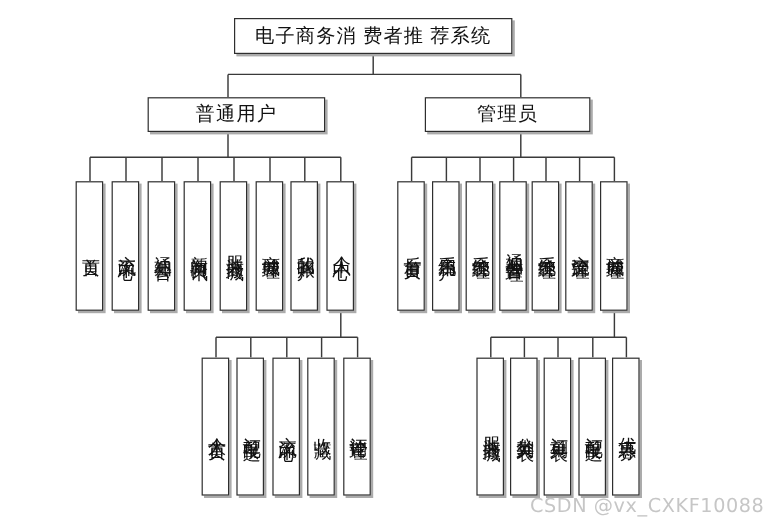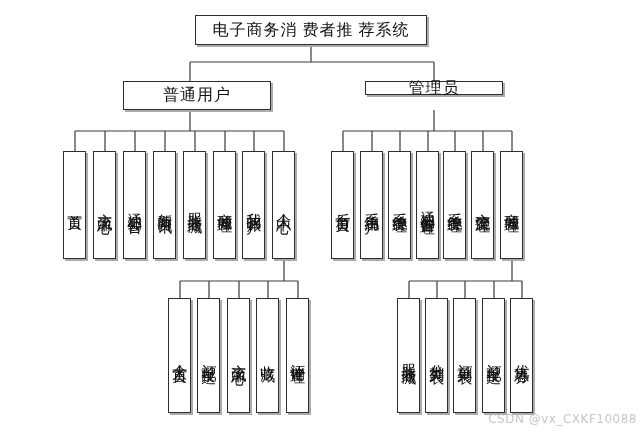--- a/index.html
+++ b/index.html
@@ -19,21 +19,21 @@
   .node.v{font-size:15px;}
   .node.v .vt{
     writing-mode:vertical-lr;
     text-orientation:upright;
     letter-spacing:2px;
     line-height:1.1;
   }
   .watermark{
     position:absolute;right:5px;top:412px;
     font-family:"DejaVu Sans","Liberation Sans",sans-serif;
-    font-size:12px;color:#c6c6c6;letter-spacing:0.5px;
+    font-size:16px;color:#c6c6c6;letter-spacing:0.5px;
   }
 </style>
 </head>
 <body>
 
 <div class="canvas">
 
   <svg class="lines" width="642" height="433">
     <path fill="none" stroke="#3a3a3a" stroke-width="1.2" d="
       M311 45 V62 M190 62 H434 M190 62 V81 M434 62 V81
@@ -49,21 +49,21 @@
       M409 281 V298 M437 281 V298 M465 281 V298 M494 281 V298 M522 281 V298"></path>
   </svg>
 
   <div class="node h" style="left:195px;top:15px;width:232px;height:30px;">
     <span>电子商务消 费者推 荐系统</span>
   </div>
 
   <div class="node h" style="left:123px;top:81px;width:148px;height:29px;">
     <span>普通用户</span>
   </div>
-  <div class="node h" style="left:365px;top:81px;width:138px;height:14px;">
+  <div class="node h" style="left:354px;top:81px;width:138px;height:29px;">
     <span>管理员</span>
   </div>
 
   <div class="node v" style="left:63px;top:151px;width:23px;height:108px;">
     <span class="vt">首页</span>
   </div>
   <div class="node v" style="left:93px;top:151px;width:23px;height:108px;">
     <span class="vt">交流中心</span>
   </div>
   <div class="node v" style="left:123px;top:151px;width:23px;height:108px;">

